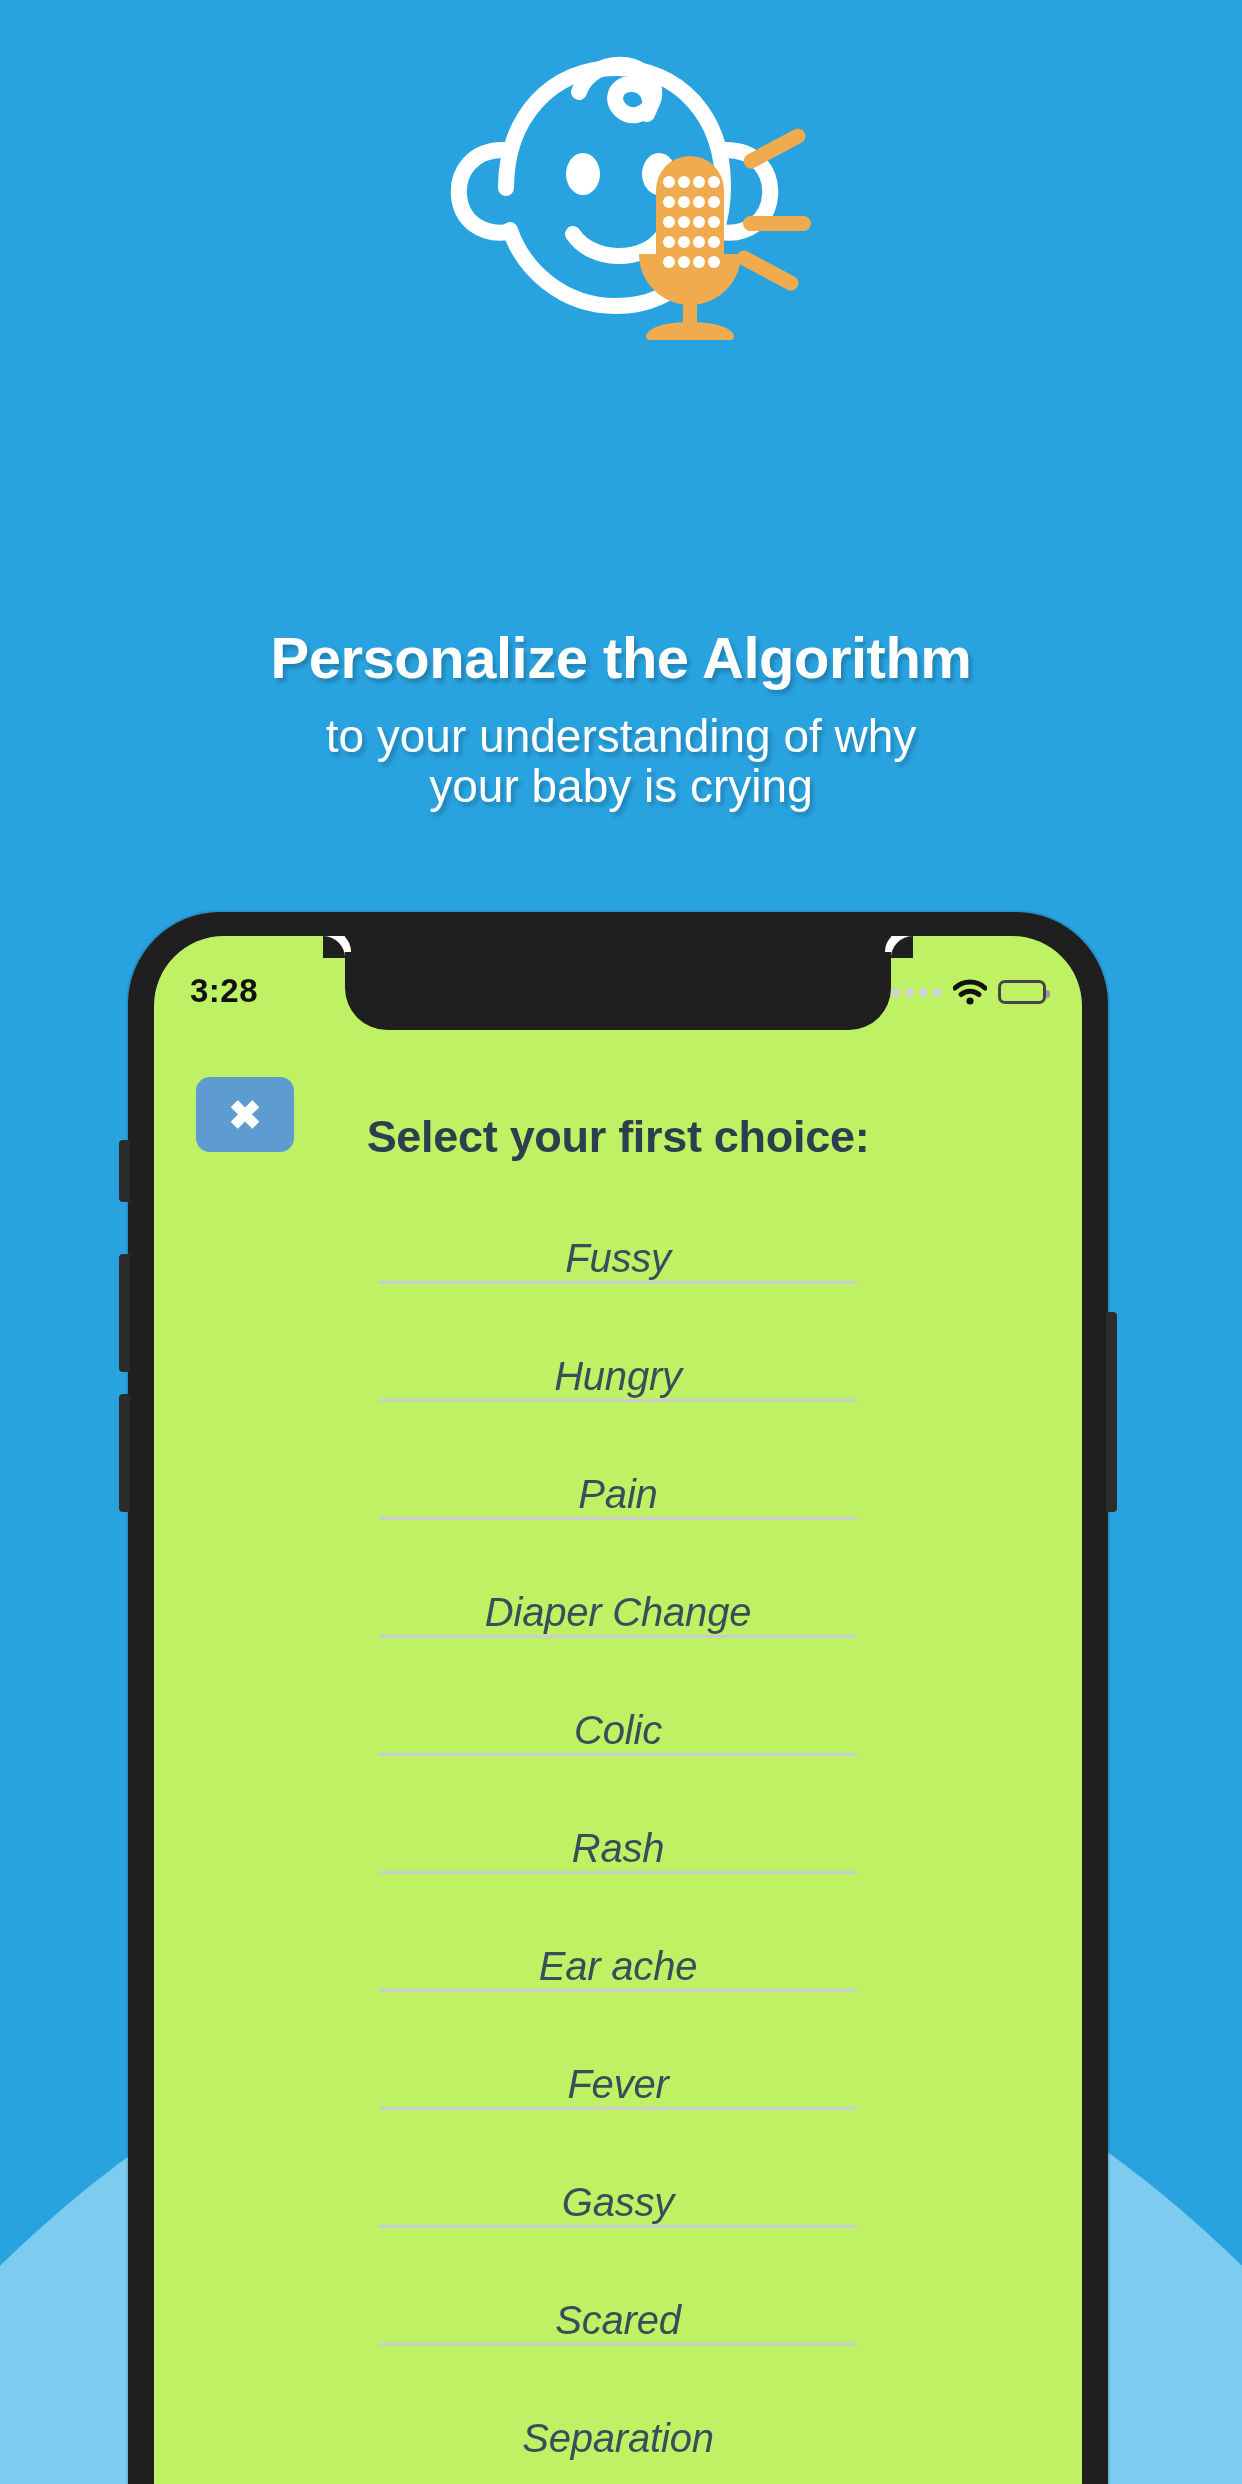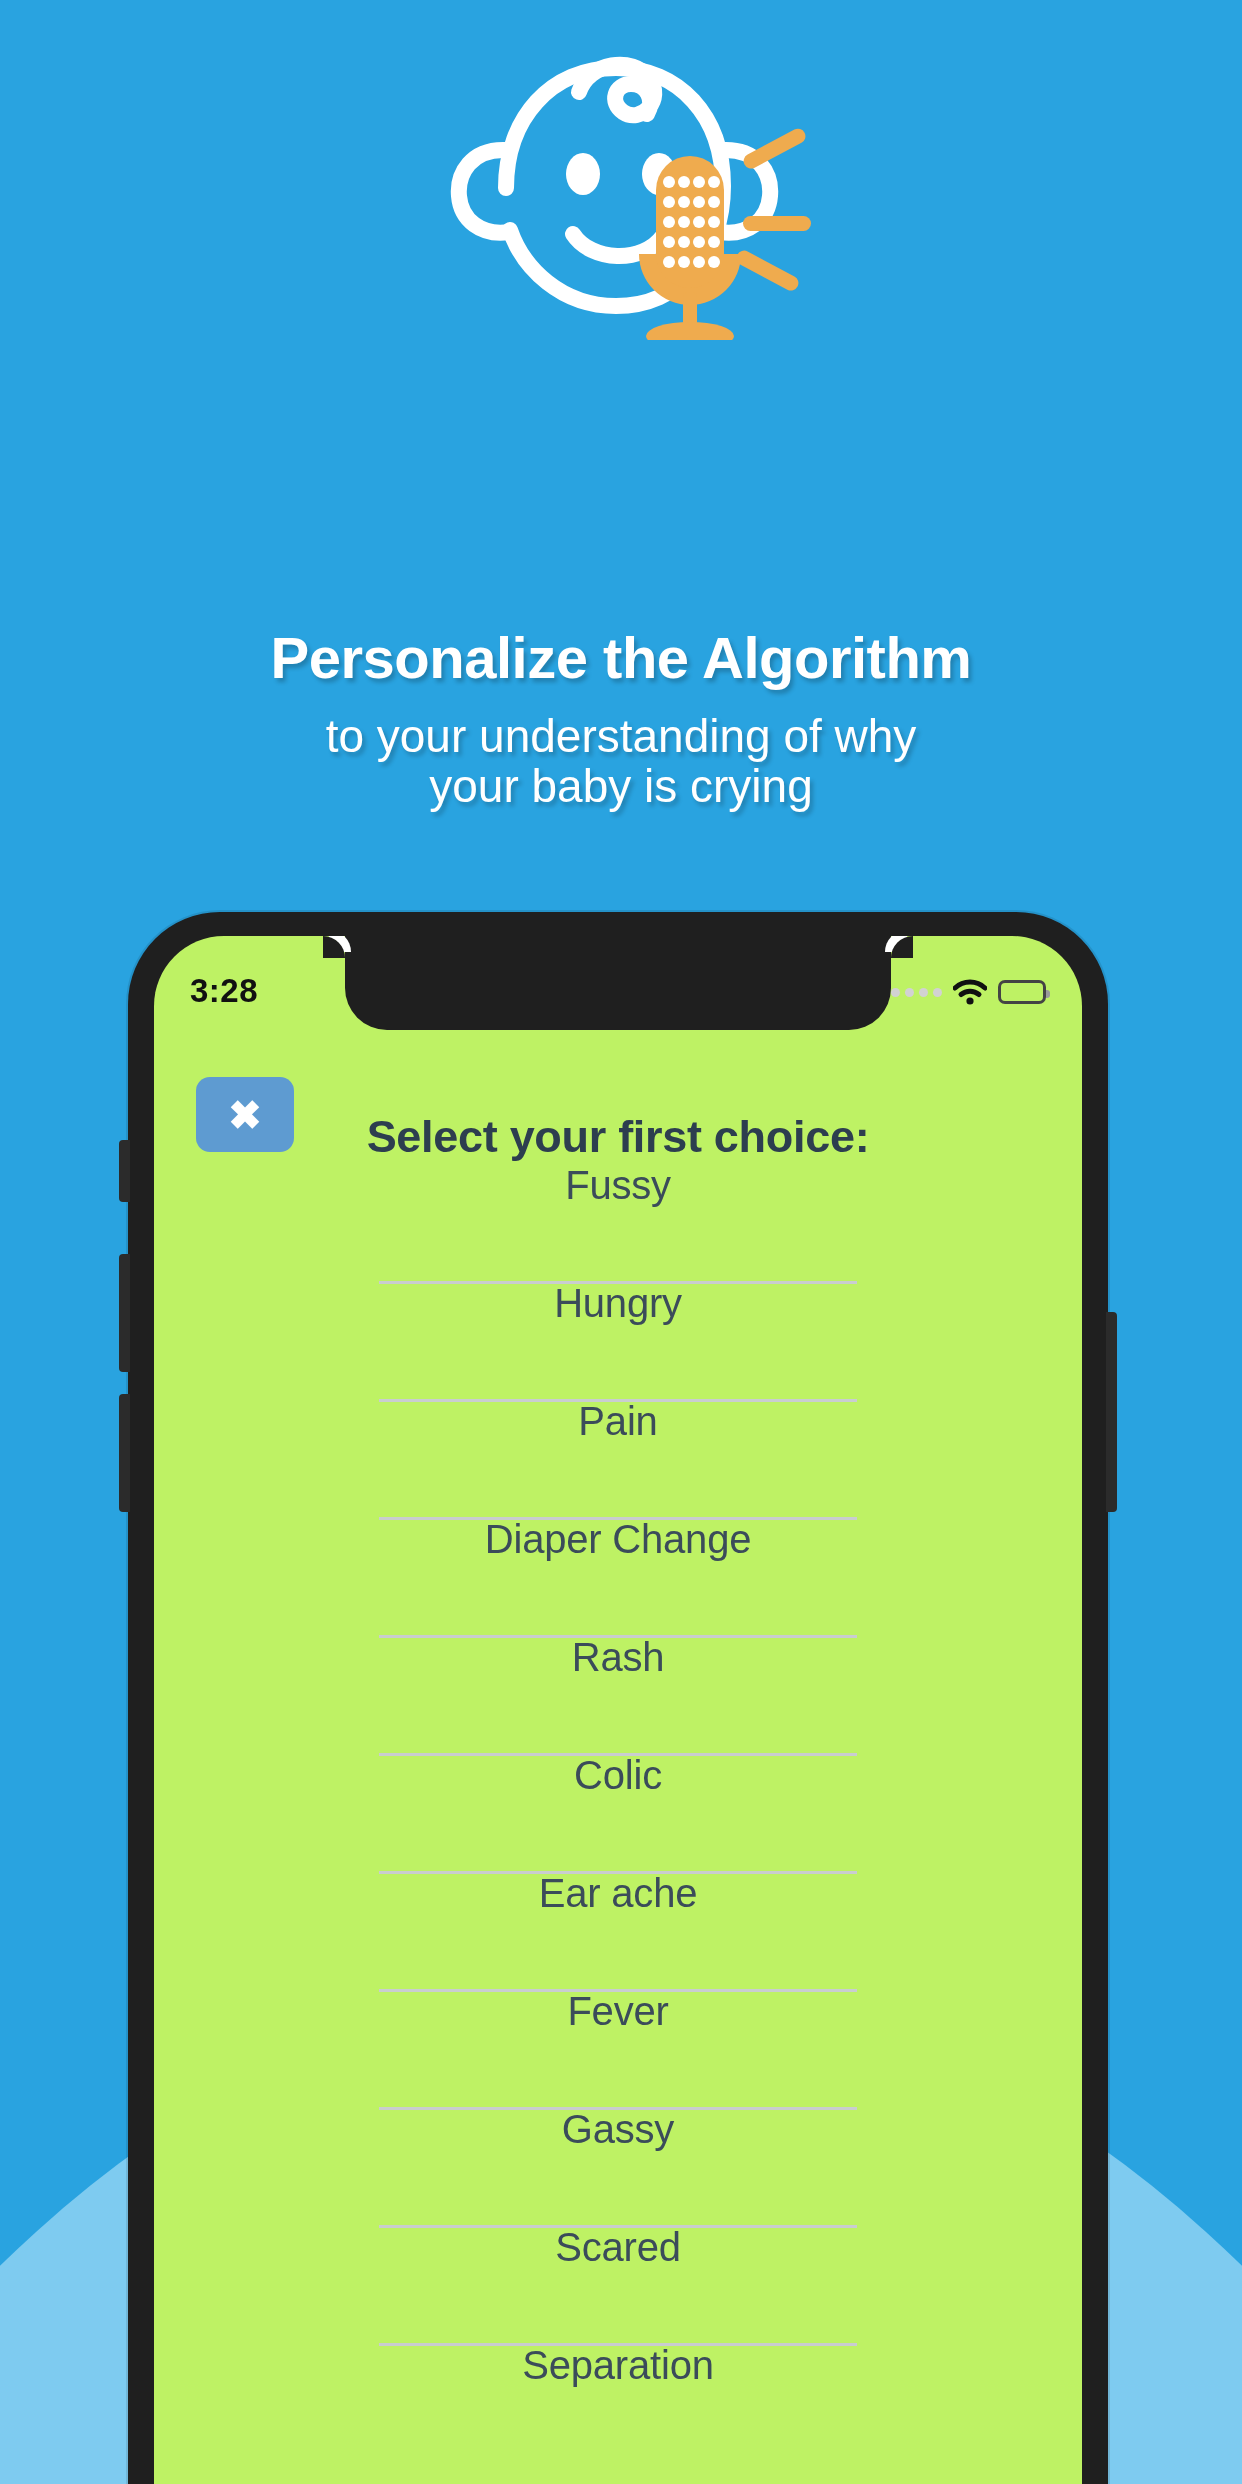--- a/index.html
+++ b/index.html
@@ -98,22 +98,22 @@
   .close-btn .x{
     color:#fff;font-size:40px;font-weight:bold;line-height:1;
     font-family:"Liberation Sans", sans-serif;
   }
   .list-title{
     text-align:center;font-size:45px;font-weight:bold;color:#2d3e4f;
     margin:0;padding-top:81px;letter-spacing:-0.3px;
   }
   .choice-list{list-style:none;margin:0;padding:0;}
   .choice-row{
-    height:118px;display:flex;align-items:flex-start;justify-content:center;
-    position:relative;cursor:pointer;
+    height:118px;display:flex;align-items:flex-end;justify-content:center;
+    position:relative;cursor:pointer;font-style:italic;
   }
   .choice-row + .choice-row::before{
     content:"";position:absolute;top:0;left:50%;transform:translateX(-50%);
     width:478px;height:3px;background:#c9cdd0;
   }
   .choice-label{
     font-size:40px;color:#3b4c5a;font-weight:normal;letter-spacing:-0.2px;
   }
 </style>
 </head>
@@ -227,24 +227,24 @@
         <li class="choice-row">
             <span class="choice-label">Hungry</span>
           </li>
         <li class="choice-row">
             <span class="choice-label">Pain</span>
           </li>
         <li class="choice-row">
             <span class="choice-label">Diaper Change</span>
           </li>
         <li class="choice-row">
+            <span class="choice-label">Colic</span>
+          </li>
+        <li class="choice-row">
             <span class="choice-label">Rash</span>
-          </li>
-        <li class="choice-row">
-            <span class="choice-label">Colic</span>
           </li>
         <li class="choice-row">
             <span class="choice-label">Ear ache</span>
           </li>
         <li class="choice-row">
             <span class="choice-label">Fever</span>
           </li>
         <li class="choice-row">
             <span class="choice-label">Gassy</span>
           </li>

